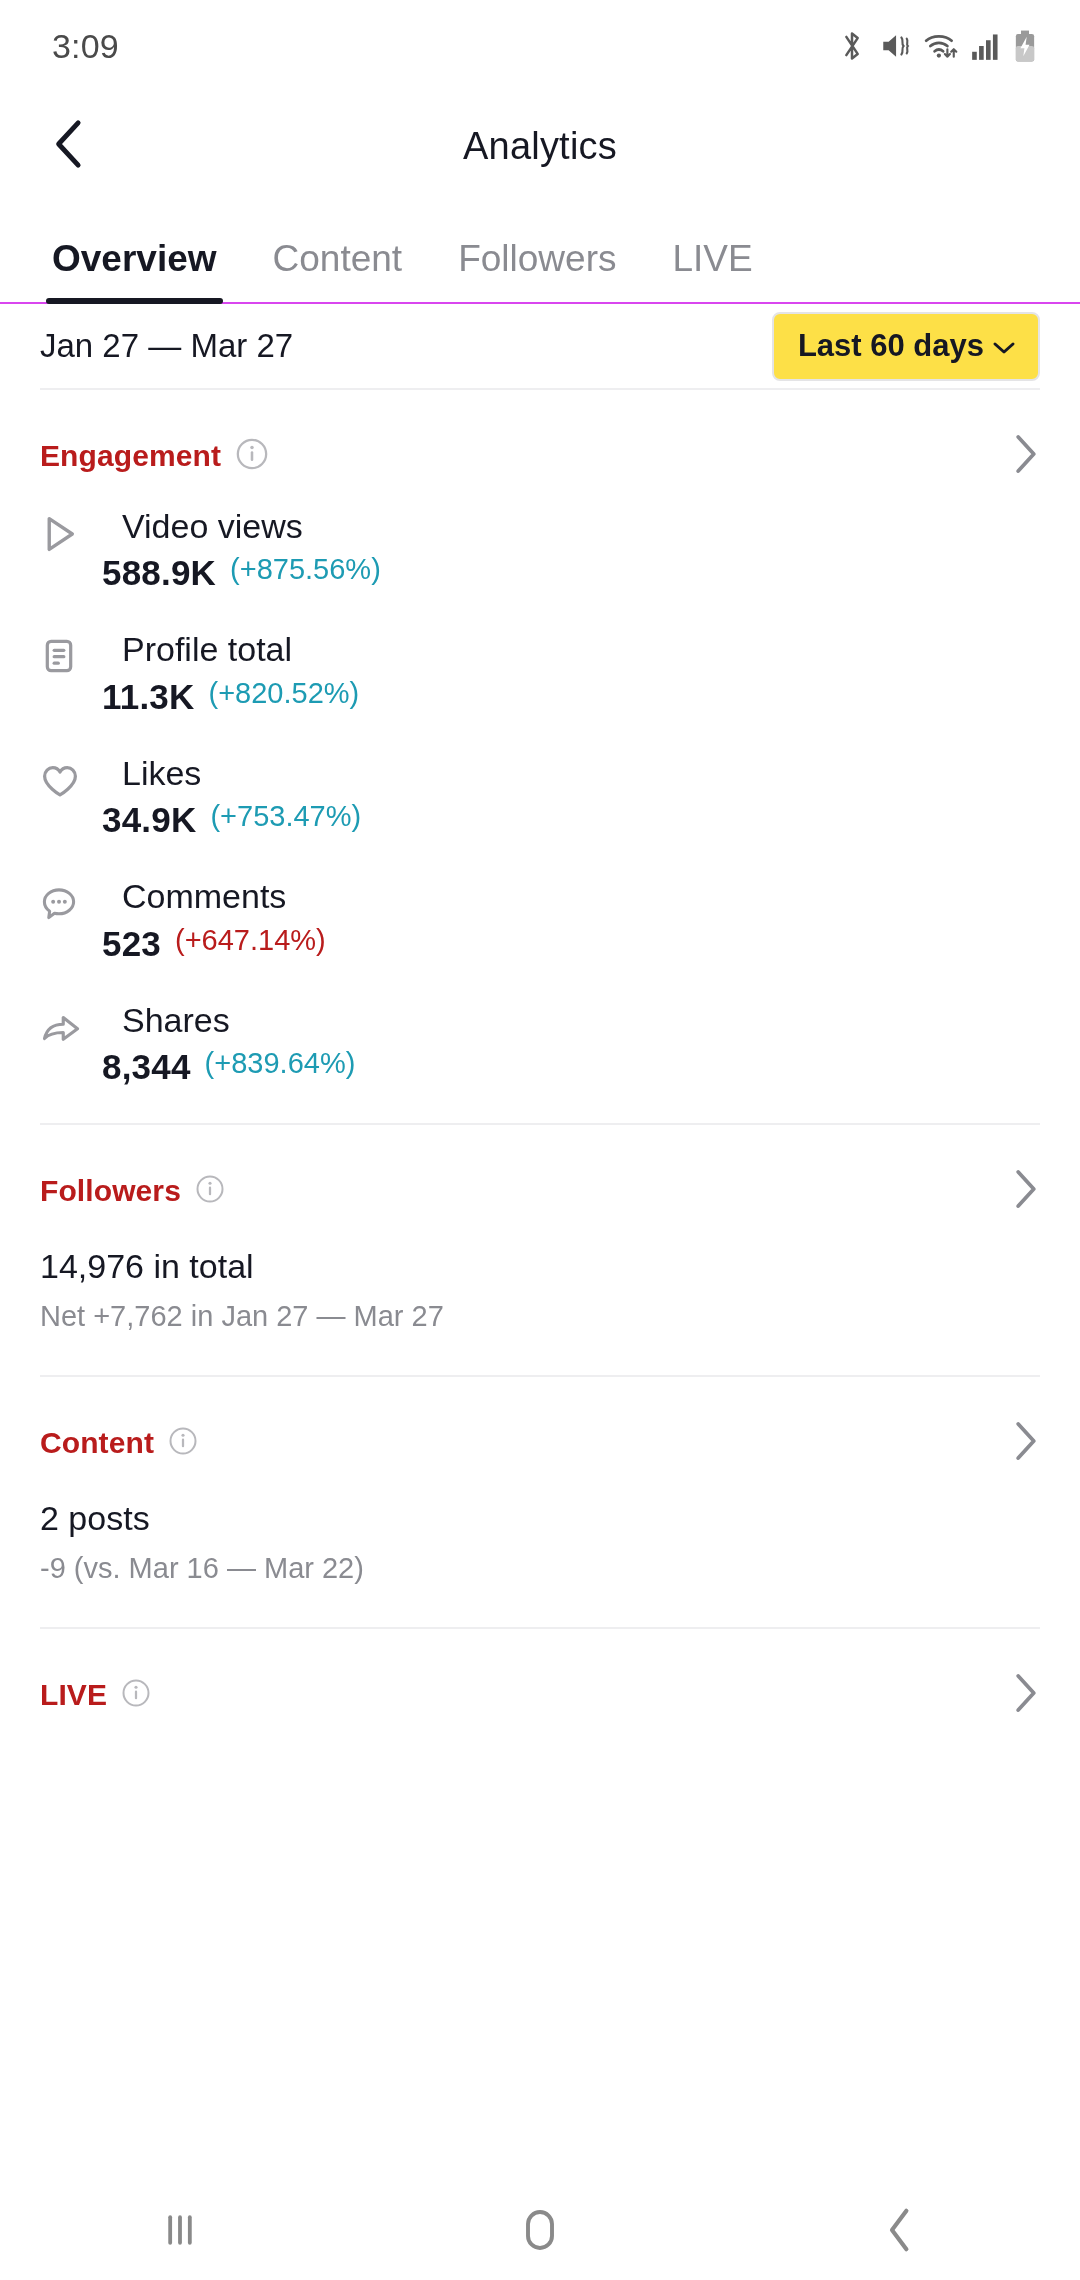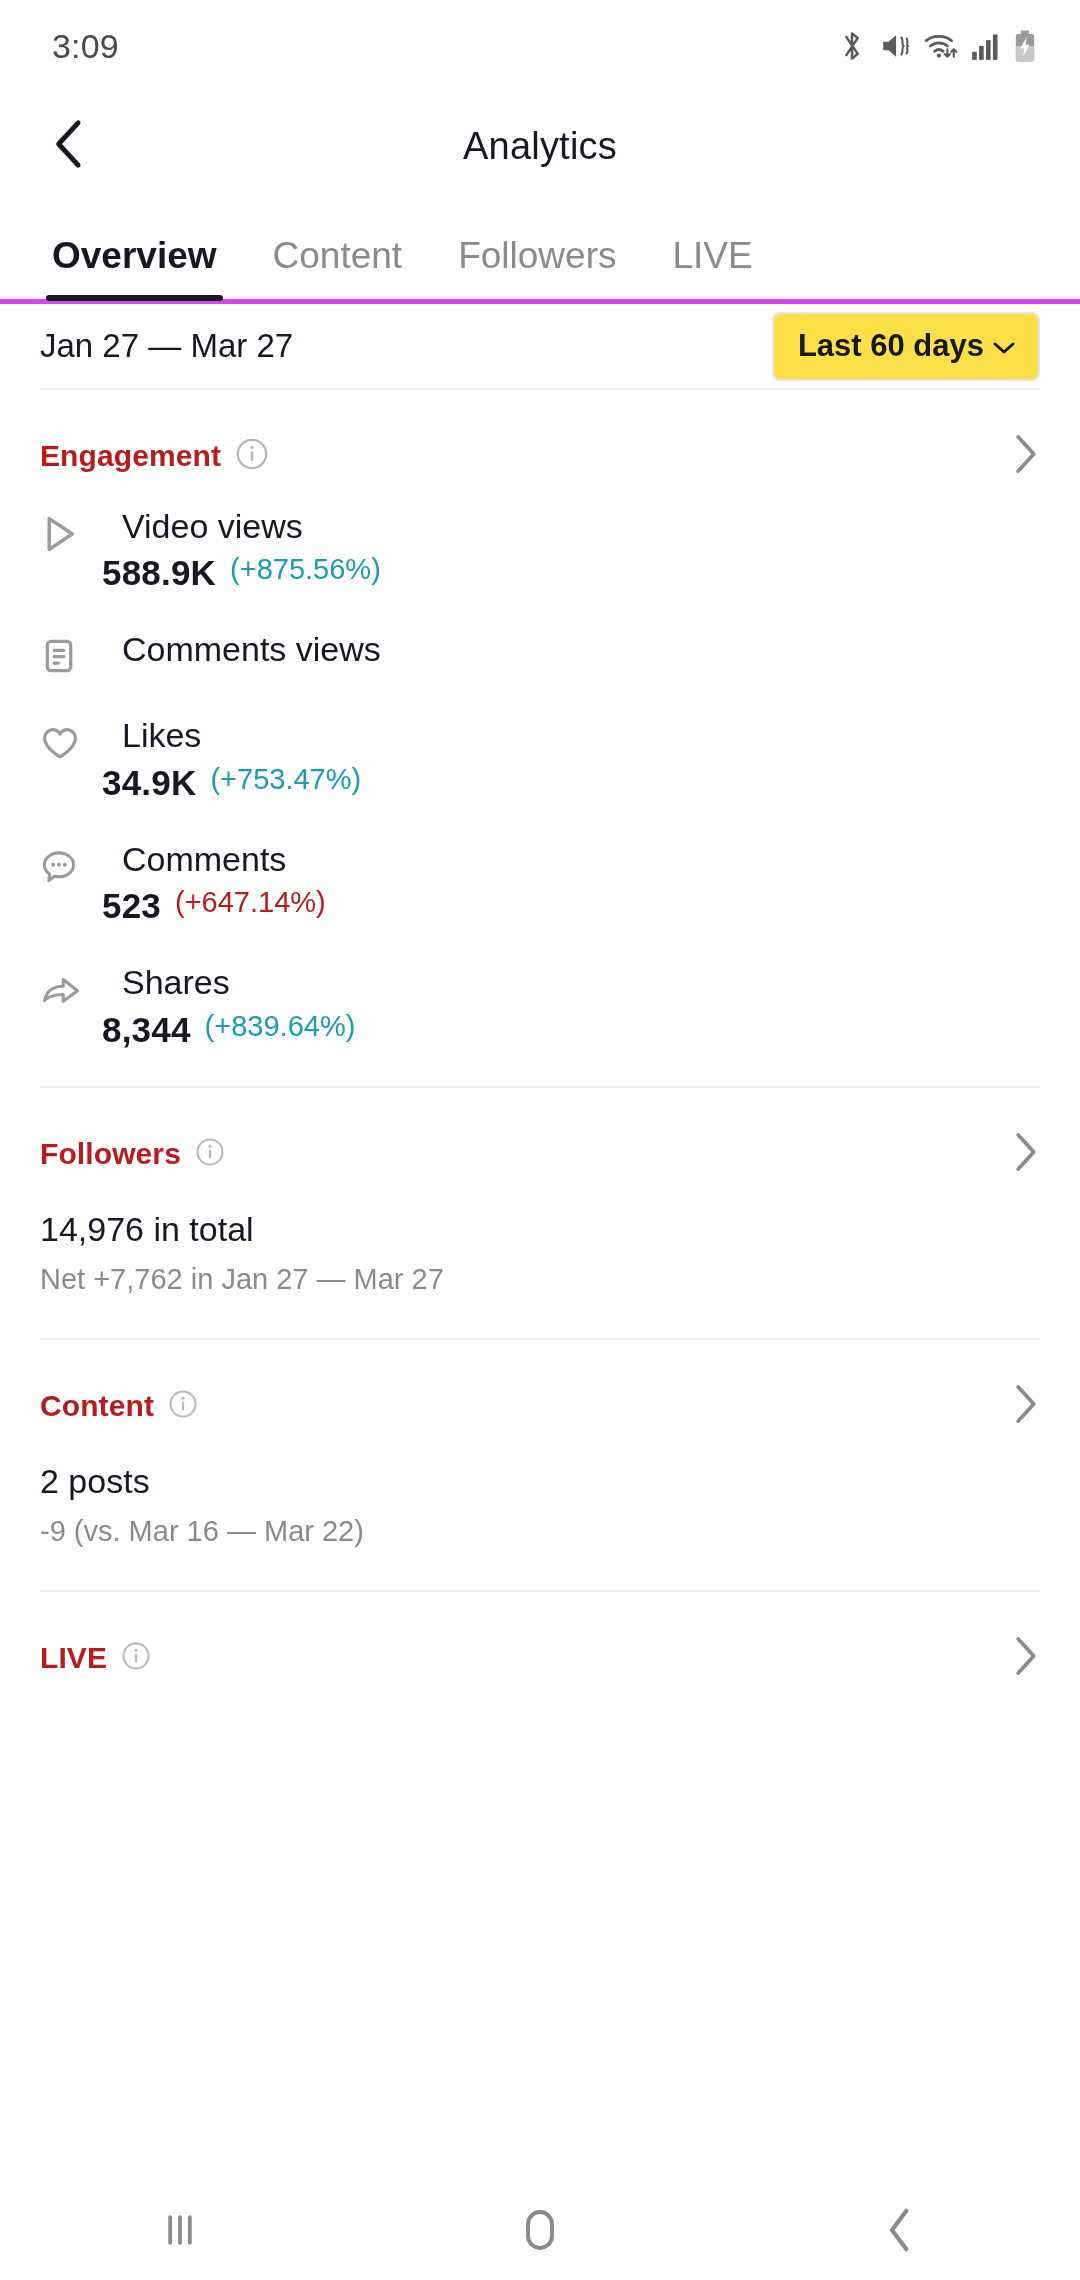--- a/index.html
+++ b/index.html
@@ -58,21 +58,21 @@
     pointer-events: none;
   }
 
   
   .tabs {
     display: flex;
     align-items: flex-end;
     height: 104px;
     padding: 0 24px;
     position: relative;
-    border-bottom: 5px solid #d946ef;
+    border-bottom: 2px solid #d946ef;
   }
   .tab {
     flex: 0 0 auto;
     padding: 0 28px 22px 28px;
     font-size: 37px;
     color: #8a8b91;
     position: relative;
     white-space: nowrap;
   }
   .tab.active { color: #161823; font-weight: bold; }
@@ -332,21 +332,25 @@
         <span>
           <svg width="38" height="38" viewBox="0 0 26 26">
             <rect x="5" y="3" width="16" height="20" rx="2.6" fill="none" stroke="#9a9a9f" stroke-width="2.2"></rect>
             <rect x="8.6" y="8" width="8.8" height="2.2" rx="1.1" fill="#9a9a9f"></rect>
             <rect x="8.6" y="12.4" width="8.8" height="2.2" rx="1.1" fill="#9a9a9f"></rect>
             <rect x="8.6" y="16.8" width="5" height="2.2" rx="1.1" fill="#9a9a9f"></rect>
           </svg>
         </span>
       </div>
       <div class="metric-body">
-        <div class="metric-label">Comments views</div>
+        <div class="metric-label">Profile total</div>
+        <div class="metric-valrow">
+          <span class="metric-value">11.3K</span>
+          <span class="metric-delta" style="color: rgb(29, 155, 179);">(+820.52%)</span>
+        </div>
       </div>
     </div>
 
     <div class="metric">
       <div class="metric-icon">
         <span>
           <svg width="40" height="40" viewBox="0 0 26 26">
               <path d="M13 22 C13 22 3 16.2 3 9.9 C3 6.6 5.5 4.3 8.3 4.3 C10.5 4.3 12.2 5.7 13 7.2 C13.8 5.7 15.5 4.3 17.7 4.3 C20.5 4.3 23 6.6 23 9.9 C23 16.2 13 22 13 22 Z" fill="none" stroke="#9a9a9f" stroke-width="2.1" stroke-linejoin="round"></path>
             </svg>
         </span>

